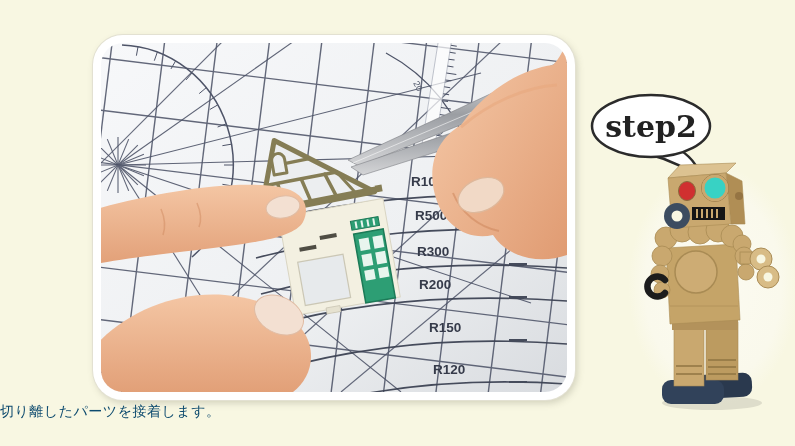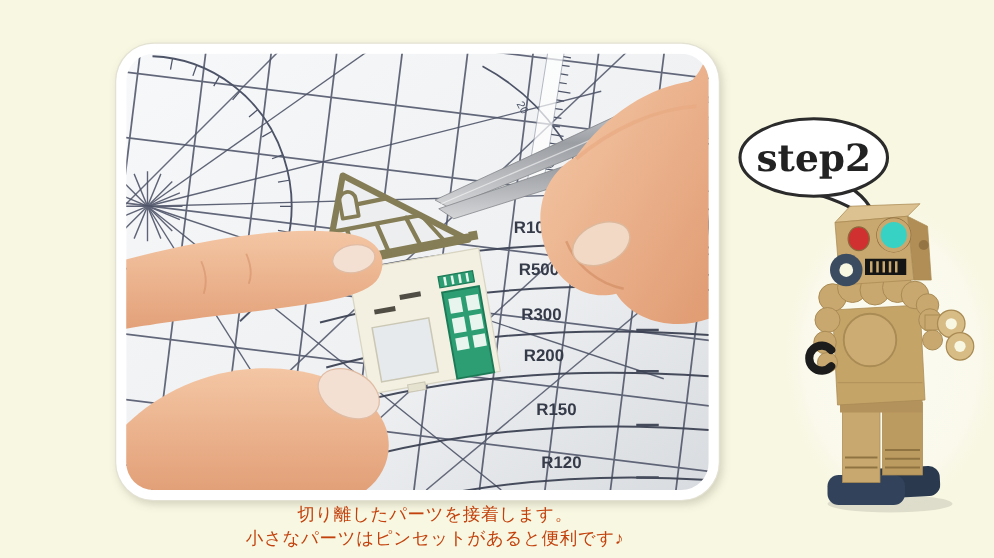--- a/index.html
+++ b/index.html
@@ -13,22 +13,22 @@
   .photo-frame{
     position:absolute;left:93px;top:35px;width:482px;height:365px;
     background:#FFFFFF;border-radius:30px;
     box-shadow:0 0 0 1px #E3E1D2, 2px 3px 7px rgba(90,90,70,.25);
     box-sizing:border-box;padding:8px;
   }
   .photo-frame svg{display:block;border-radius:22px;}
   .bubble-svg{position:absolute;left:585px;top:92px;}
   .robot-svg{position:absolute;left:628px;top:156px;}
   .caption{
-    position:absolute;left:12px;top:402px;width:672px;
-    text-align:center;color:#c2410c;font-size:14px;line-height:19px;
+    position:absolute;left:0;top:402px;width:672px;
+    text-align:left;color:#0c4a6e;font-size:14px;line-height:19px;
     letter-spacing:.5px;font-weight:500;
   }
   .caption div{white-space:nowrap;}
   text{font-family:"Liberation Sans","DejaVu Sans",sans-serif;}
   .bubble-text{font-family:"DejaVu Serif","Liberation Serif",serif;font-weight:bold;}
 </style>
 </head>
 <body>
 
 <div class="stage">
@@ -320,16 +320,15 @@
       </g>
       <g>
         <circle cx="49" cy="60" r="13" fill="#3C4C60"></circle>
         <circle cx="49" cy="60" r="5.5" fill="#F8F7E2"></circle>
       </g>
     </g>
   </svg>
 
   <div class="caption">
     <div>切り離したパーツを接着します。</div>
-    <div>小さなパーツはピンセットがあると便利です♪</div>
   </div>
 
 </div>
 
 </body></html>

